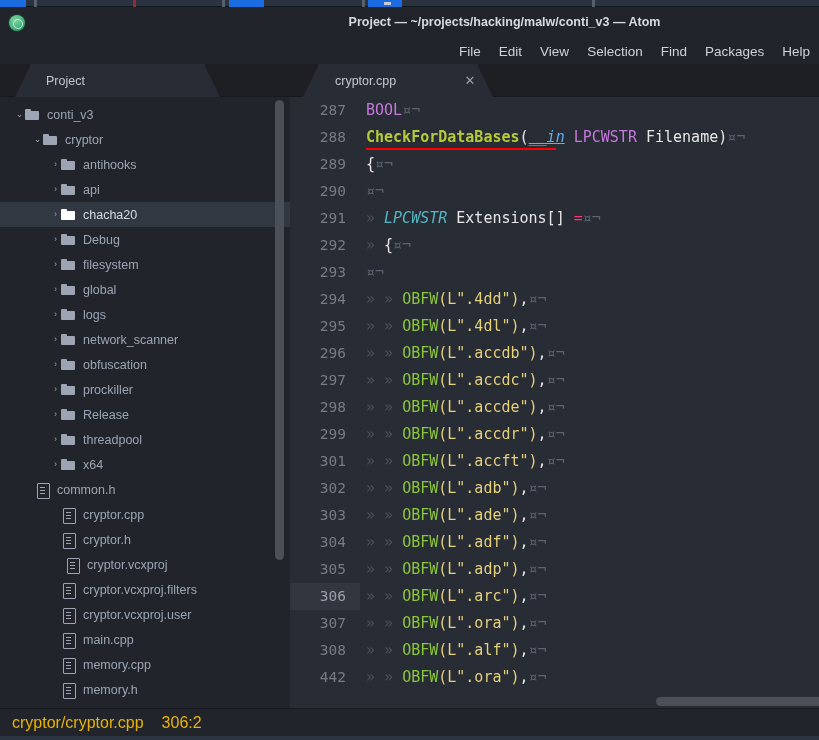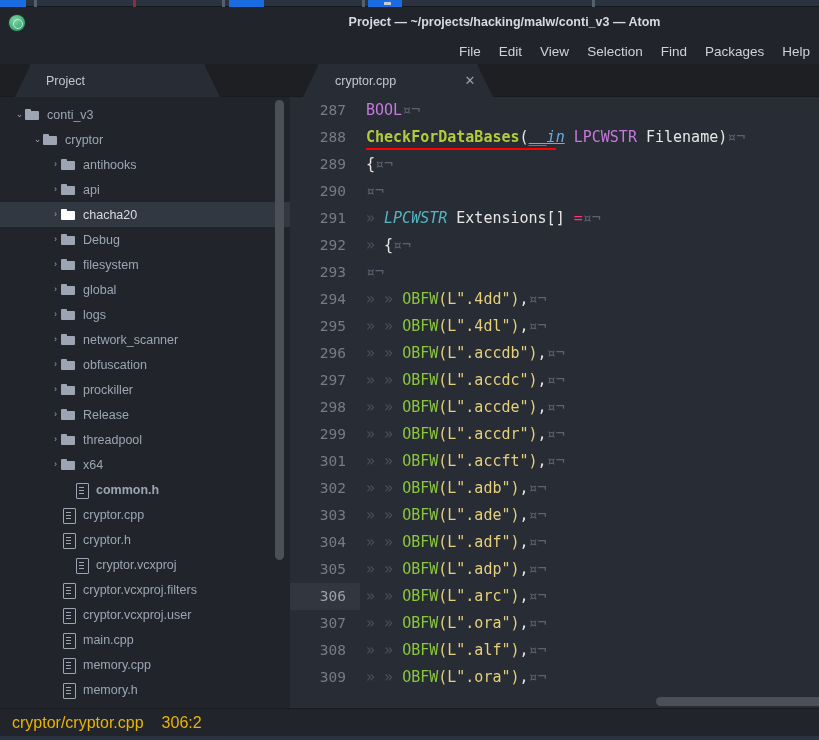--- a/index.html
+++ b/index.html
@@ -280,36 +280,36 @@
         <div class="tree-row" style="padding-left: 50px;">
           <span class="twisty">›</span>
           <span class="ico ico-folder"></span>
           <span class="tree-label">threadpool</span>
         </div>
         <div class="tree-row" style="padding-left: 50px;">
           <span class="twisty">›</span>
           <span class="ico ico-folder"></span>
           <span class="tree-label">x64</span>
         </div>
-        <div class="tree-row" style="padding-left: 63px; font-weight: bold;">
+        <div class="tree-row" style="padding-left: 24px;">
           <span class="twisty"></span>
           <span class="ico ico-file"></span>
           <span class="tree-label">common.h</span>
         </div>
         <div class="tree-row" style="padding-left: 50px;">
           <span class="twisty"></span>
           <span class="ico ico-file"></span>
           <span class="tree-label">cryptor.cpp</span>
         </div>
         <div class="tree-row" style="padding-left: 50px;">
           <span class="twisty"></span>
           <span class="ico ico-file"></span>
           <span class="tree-label">cryptor.h</span>
         </div>
-        <div class="tree-row" style="padding-left: 54px; margin-left: 9px;">
+        <div class="tree-row" style="padding-left: 54px;">
           <span class="twisty"></span>
           <span class="ico ico-file"></span>
           <span class="tree-label">cryptor.vcxproj</span>
         </div>
         <div class="tree-row" style="padding-left: 50px;">
           <span class="twisty"></span>
           <span class="ico ico-file"></span>
           <span class="tree-label">cryptor.vcxproj.filters</span>
         </div>
         <div class="tree-row" style="padding-left: 50px;">
@@ -417,21 +417,21 @@
         </div>
         <div class="code-line">
           <div class="gutter">307</div>
           <div class="code-text"><span class="t-arrow">» » </span><span class="t-green">OBFW</span><span class="t-str">(L".ora")</span><span class="t-plain">,</span><span class="t-inv">¤¬</span></div>
         </div>
         <div class="code-line">
           <div class="gutter">308</div>
           <div class="code-text"><span class="t-arrow">» » </span><span class="t-green">OBFW</span><span class="t-str">(L".alf")</span><span class="t-plain">,</span><span class="t-inv">¤¬</span></div>
         </div>
         <div class="code-line">
-          <div class="gutter">309</div>
+          <div class="gutter">442</div>
           <div class="code-text"><span class="t-arrow">» » </span><span class="t-green">OBFW</span><span class="t-str">(L".ora")</span><span class="t-plain">,</span><span class="t-inv">¤¬</span></div>
         </div>
       </div>
     <div class="h-scroll"></div>
   </div>
 
   <div class="statusbar">
     <span class="status-text">cryptor/cryptor.cpp</span>
     <span class="status-text">306:2</span>
   </div>

